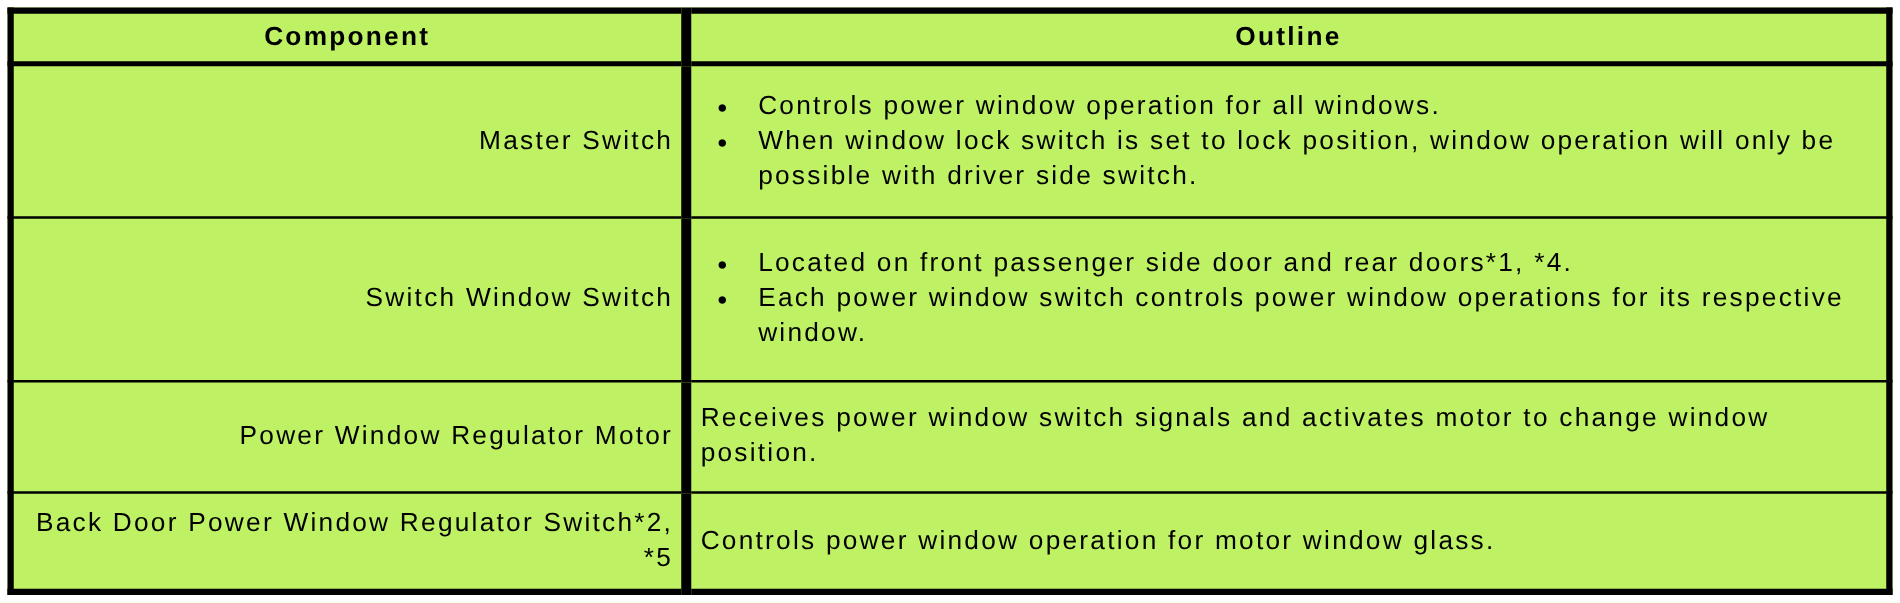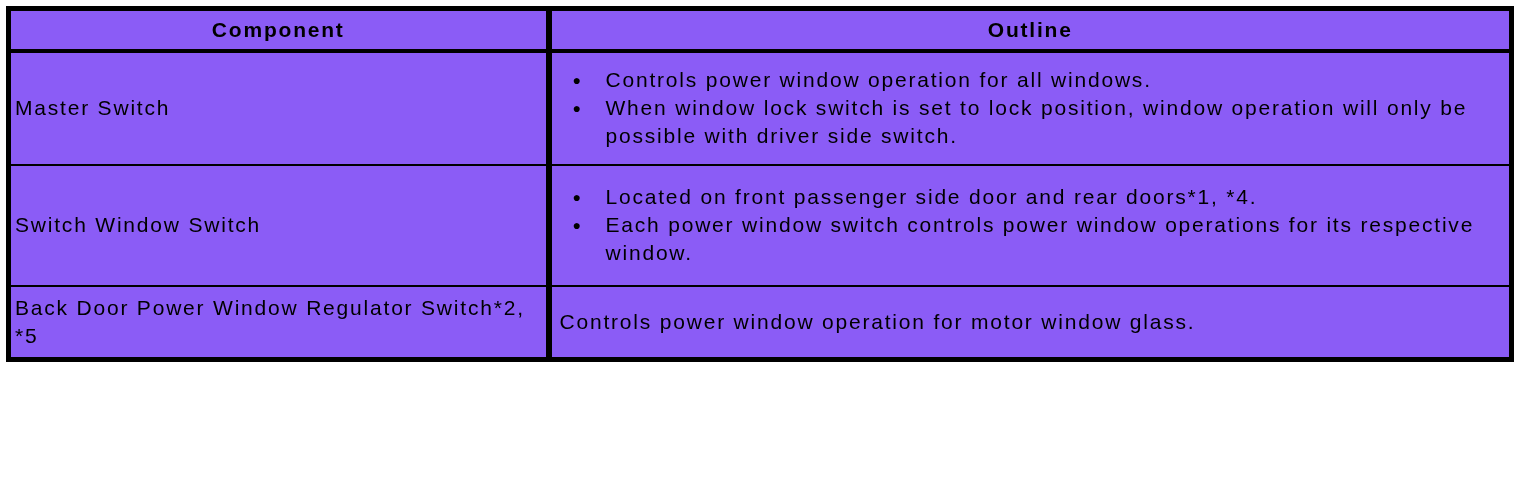--- a/index.html
+++ b/index.html
@@ -14,25 +14,25 @@
     background: #ffffff;
     font-family: "Liberation Sans", sans-serif;
     color: #000000;
     overflow: hidden;
   }
   table.spec-table {
     position: absolute;
     left: 6px;
     top: 6px;
     width: 1508px;
-    height: 356px;
+    height: 470px;
     border-collapse: collapse;
     table-layout: fixed;
     border: 5px solid #000000;
-    background: #8b5cf6;
+    background: #bef264;
   }
   .spec-table col.col-component { width: 540px; }
   .spec-table th, .spec-table td {
     font-size: 21px;
     line-height: 28px;
     letter-spacing: 1.8px;
     vertical-align: middle;
     overflow: hidden;
   }
   .spec-table thead th {
@@ -40,25 +40,25 @@
     text-align: center;
     height: 38px;
     border-bottom: 4px solid #000000;
     padding: 0;
   }
   .spec-table td {
     border-top: 2px solid #000000;
   }
   .spec-table th + th,
   .spec-table td + td {
-    border-left: 6px solid #000000;
+    border-left: 8px solid #000000;
   }
   td.component-cell {
     padding: 0 6px 0 4px;
-    text-align: left;
+    text-align: right;
   }
   td.outline-cell {
     padding: 0 8px;
     text-align: left;
   }
   .bullet-row {
     display: flex;
     align-items: flex-start;
   }
   .bullet-marker {
@@ -112,19 +112,23 @@
           <div class="bullet-row">
             <span class="bullet-marker">●</span>
             <span class="bullet-text">Located on front passenger side door and rear doors*1, *4.</span>
           </div>
           <div class="bullet-row">
             <span class="bullet-marker">●</span>
             <span class="bullet-text">Each power window switch controls power window operations for its respective window.</span>
           </div>
         </td>
       </tr>
+      <tr class="row-3">
+        <td class="component-cell">Power Window Regulator Motor</td>
+        <td class="outline-cell">Receives power window switch signals and activates motor to change window position.</td>
+      </tr>
       <tr class="row-4">
         <td class="component-cell">Back Door Power Window Regulator Switch*2, *5</td>
         <td class="outline-cell">Controls power window operation for motor window glass.</td>
       </tr>
     </tbody>
   </table>
 </div>
 
 </body></html>

